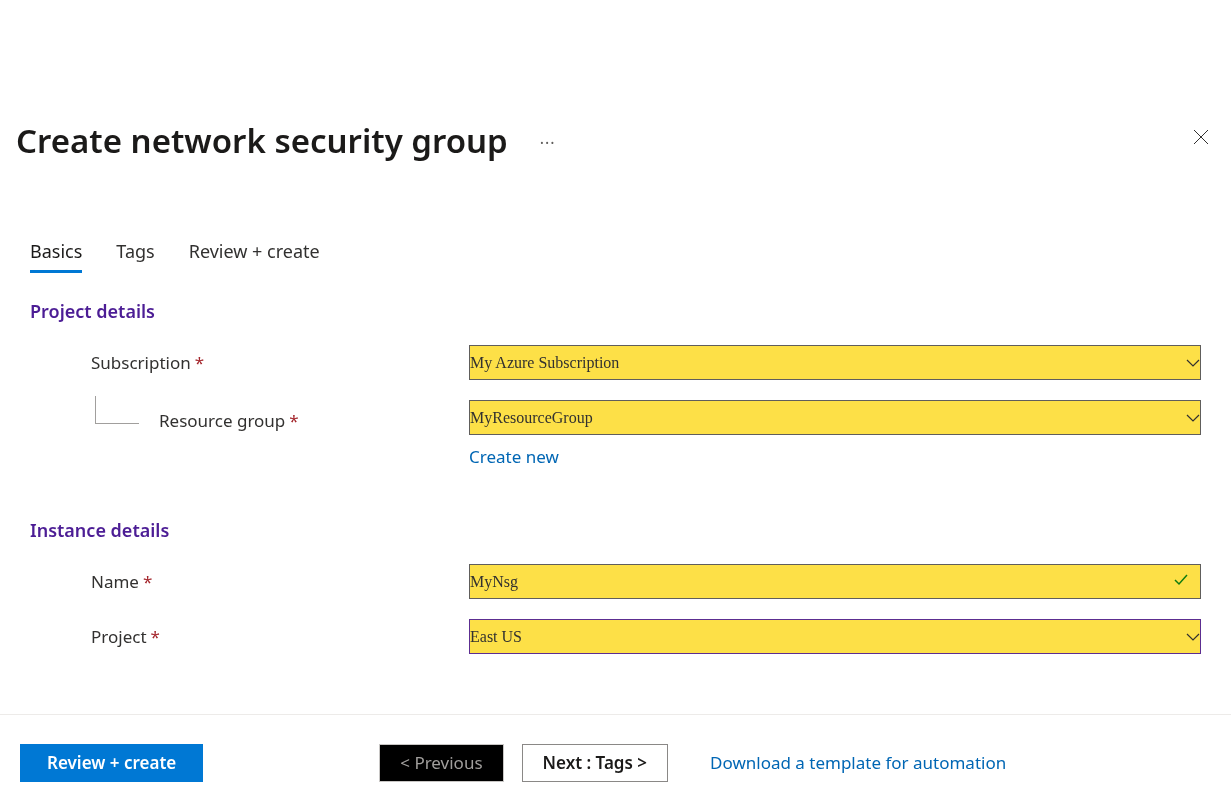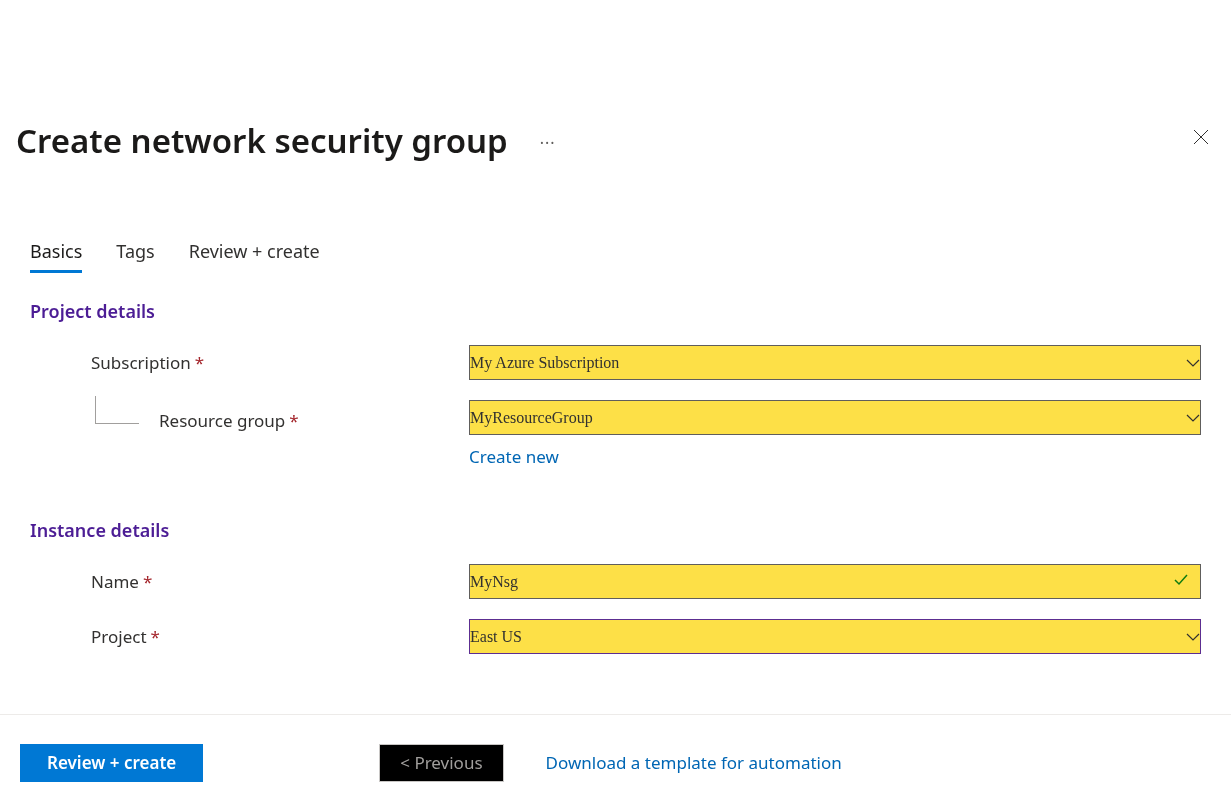--- a/index.html
+++ b/index.html
@@ -296,14 +296,15 @@
           </svg>
       </div>
     </div>
   </div>
 </div>
 
 <div class="footer">
   <button class="btn primary">Review + create</button>
   <div class="footer-spacer"></div>
   <button class="btn disabled">&lt; Previous</button>
+  <button class="btn next">Next : Tags &gt;</button>
   <span class="link">Download a template for automation</span>
 </div>
 
 </body></html>

